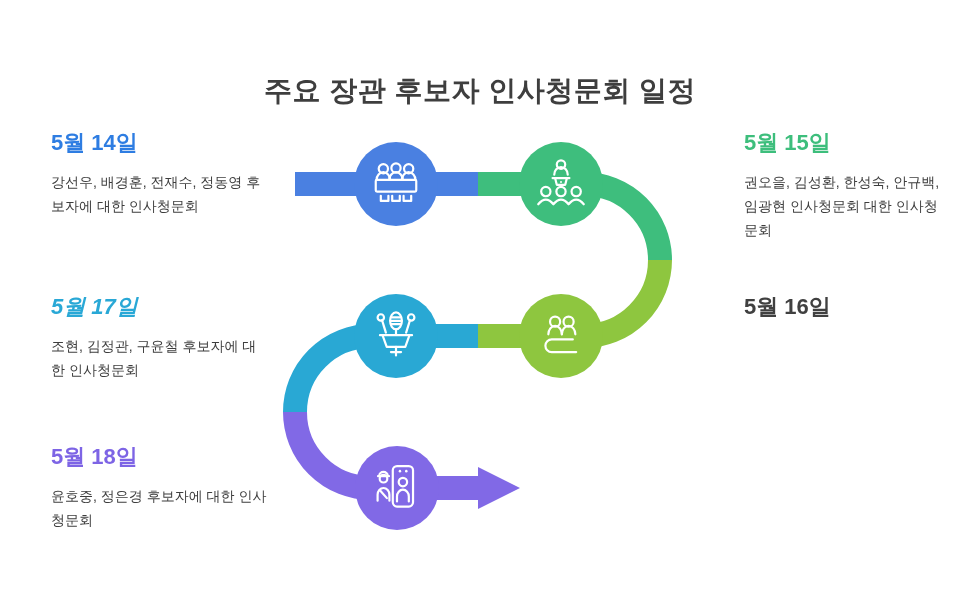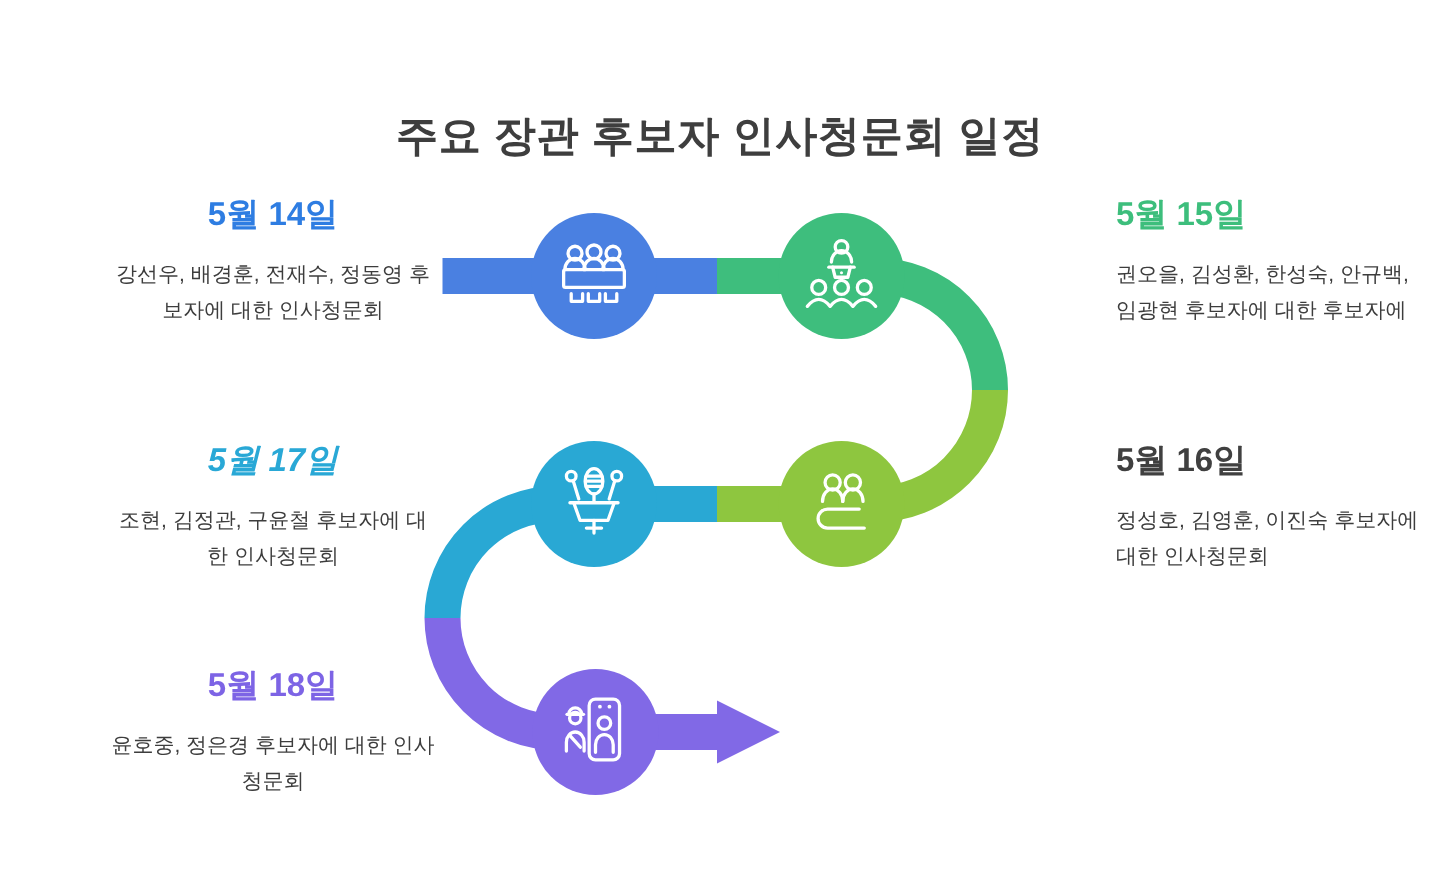--- a/index.html
+++ b/index.html
@@ -24,21 +24,21 @@
   .node-lime{background:#8ec63f;}
   .node-cyan{background:#29a8d4;}
   .node-purple{background:#8169e6;}
 
   .event{position:absolute;}
   .event .ev-date{font-size:22px;font-weight:700;margin:0 0 12px 0;}
   .event .ev-desc{
     font-size:14px;line-height:24px;color:#3d3d3d;margin:0;
     word-break:break-all;
   }
-  .ev-left{text-align:center;right:670px;width:216px;}
+  .ev-left{text-align:left;right:693px;width:216px;}
   .ev-right{text-align:left;left:744px;width:206px;}
   .blue .ev-date{color:#2e7de2;}
   .green .ev-date{color:#3dbe7c;}
   .lime .ev-date{color:#404040;}
   .cyan .ev-date{color:#29a8d6;font-style:italic;}
   .purple .ev-date{color:#7d64e5;}
 
   .watermark{
     position:absolute;right:20px;top:543px;
     font-size:29px;font-weight:700;letter-spacing:1px;
@@ -134,26 +134,25 @@
     </svg>
   </div>
 
   <div class="event ev-left blue" style="top:80px;">
     <div class="ev-date">5월 14일</div>
     <p class="ev-desc">강선우, 배경훈, 전재수, 정동영 후보자에 대한 인사청문회</p>
   </div>
 
   <div class="event ev-right green" style="top:80px;">
     <div class="ev-date">5월 15일</div>
-    <p class="ev-desc">권오을, 김성환, 한성숙, 안규백, 임광현 후보자에 대한 후보자에</p>
+    <p class="ev-desc">권오을, 김성환, 한성숙, 안규백, 임광현 인사청문회 대한 인사청문회</p>
   </div>
 
   <div class="event ev-right lime" style="top:244px;">
     <div class="ev-date">5월 16일</div>
-    <p class="ev-desc">정성호, 김영훈, 이진숙 후보자에 대한 인사청문회</p>
   </div>
 
   <div class="event ev-left cyan" style="top:244px;">
     <div class="ev-date">5월 17일</div>
     <p class="ev-desc">조현, 김정관, 구윤철 후보자에 대한 인사청문회</p>
   </div>
 
   <div class="event ev-left purple" style="top:394px;">
     <div class="ev-date">5월 18일</div>
     <p class="ev-desc">윤호중, 정은경 후보자에 대한 인사청문회</p>

